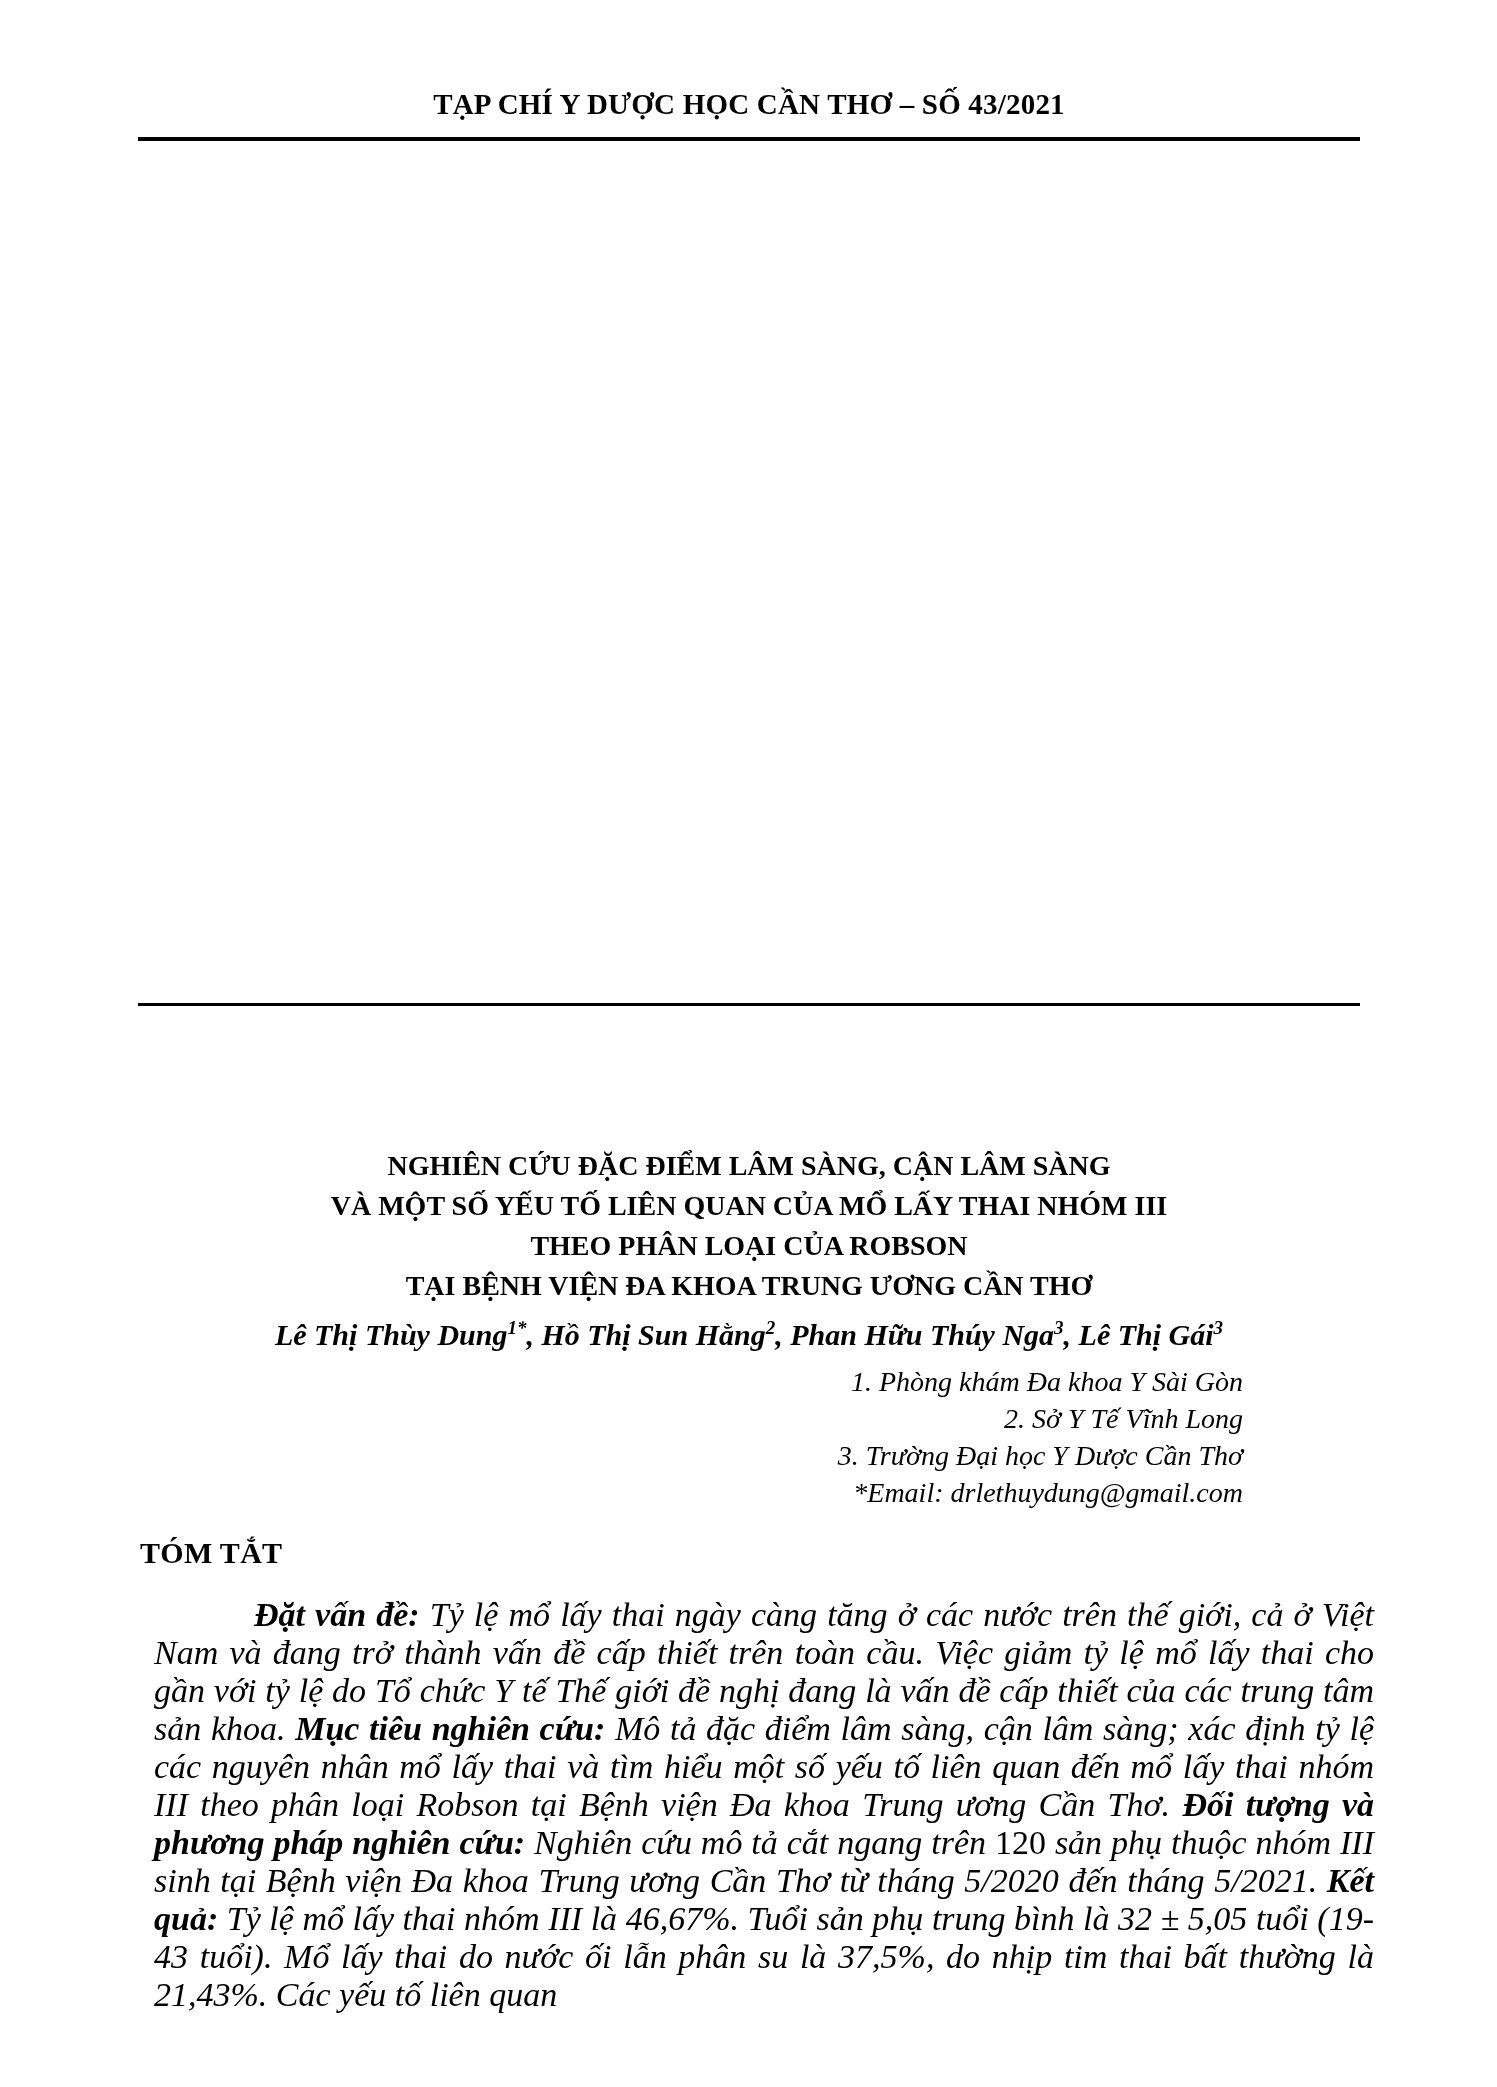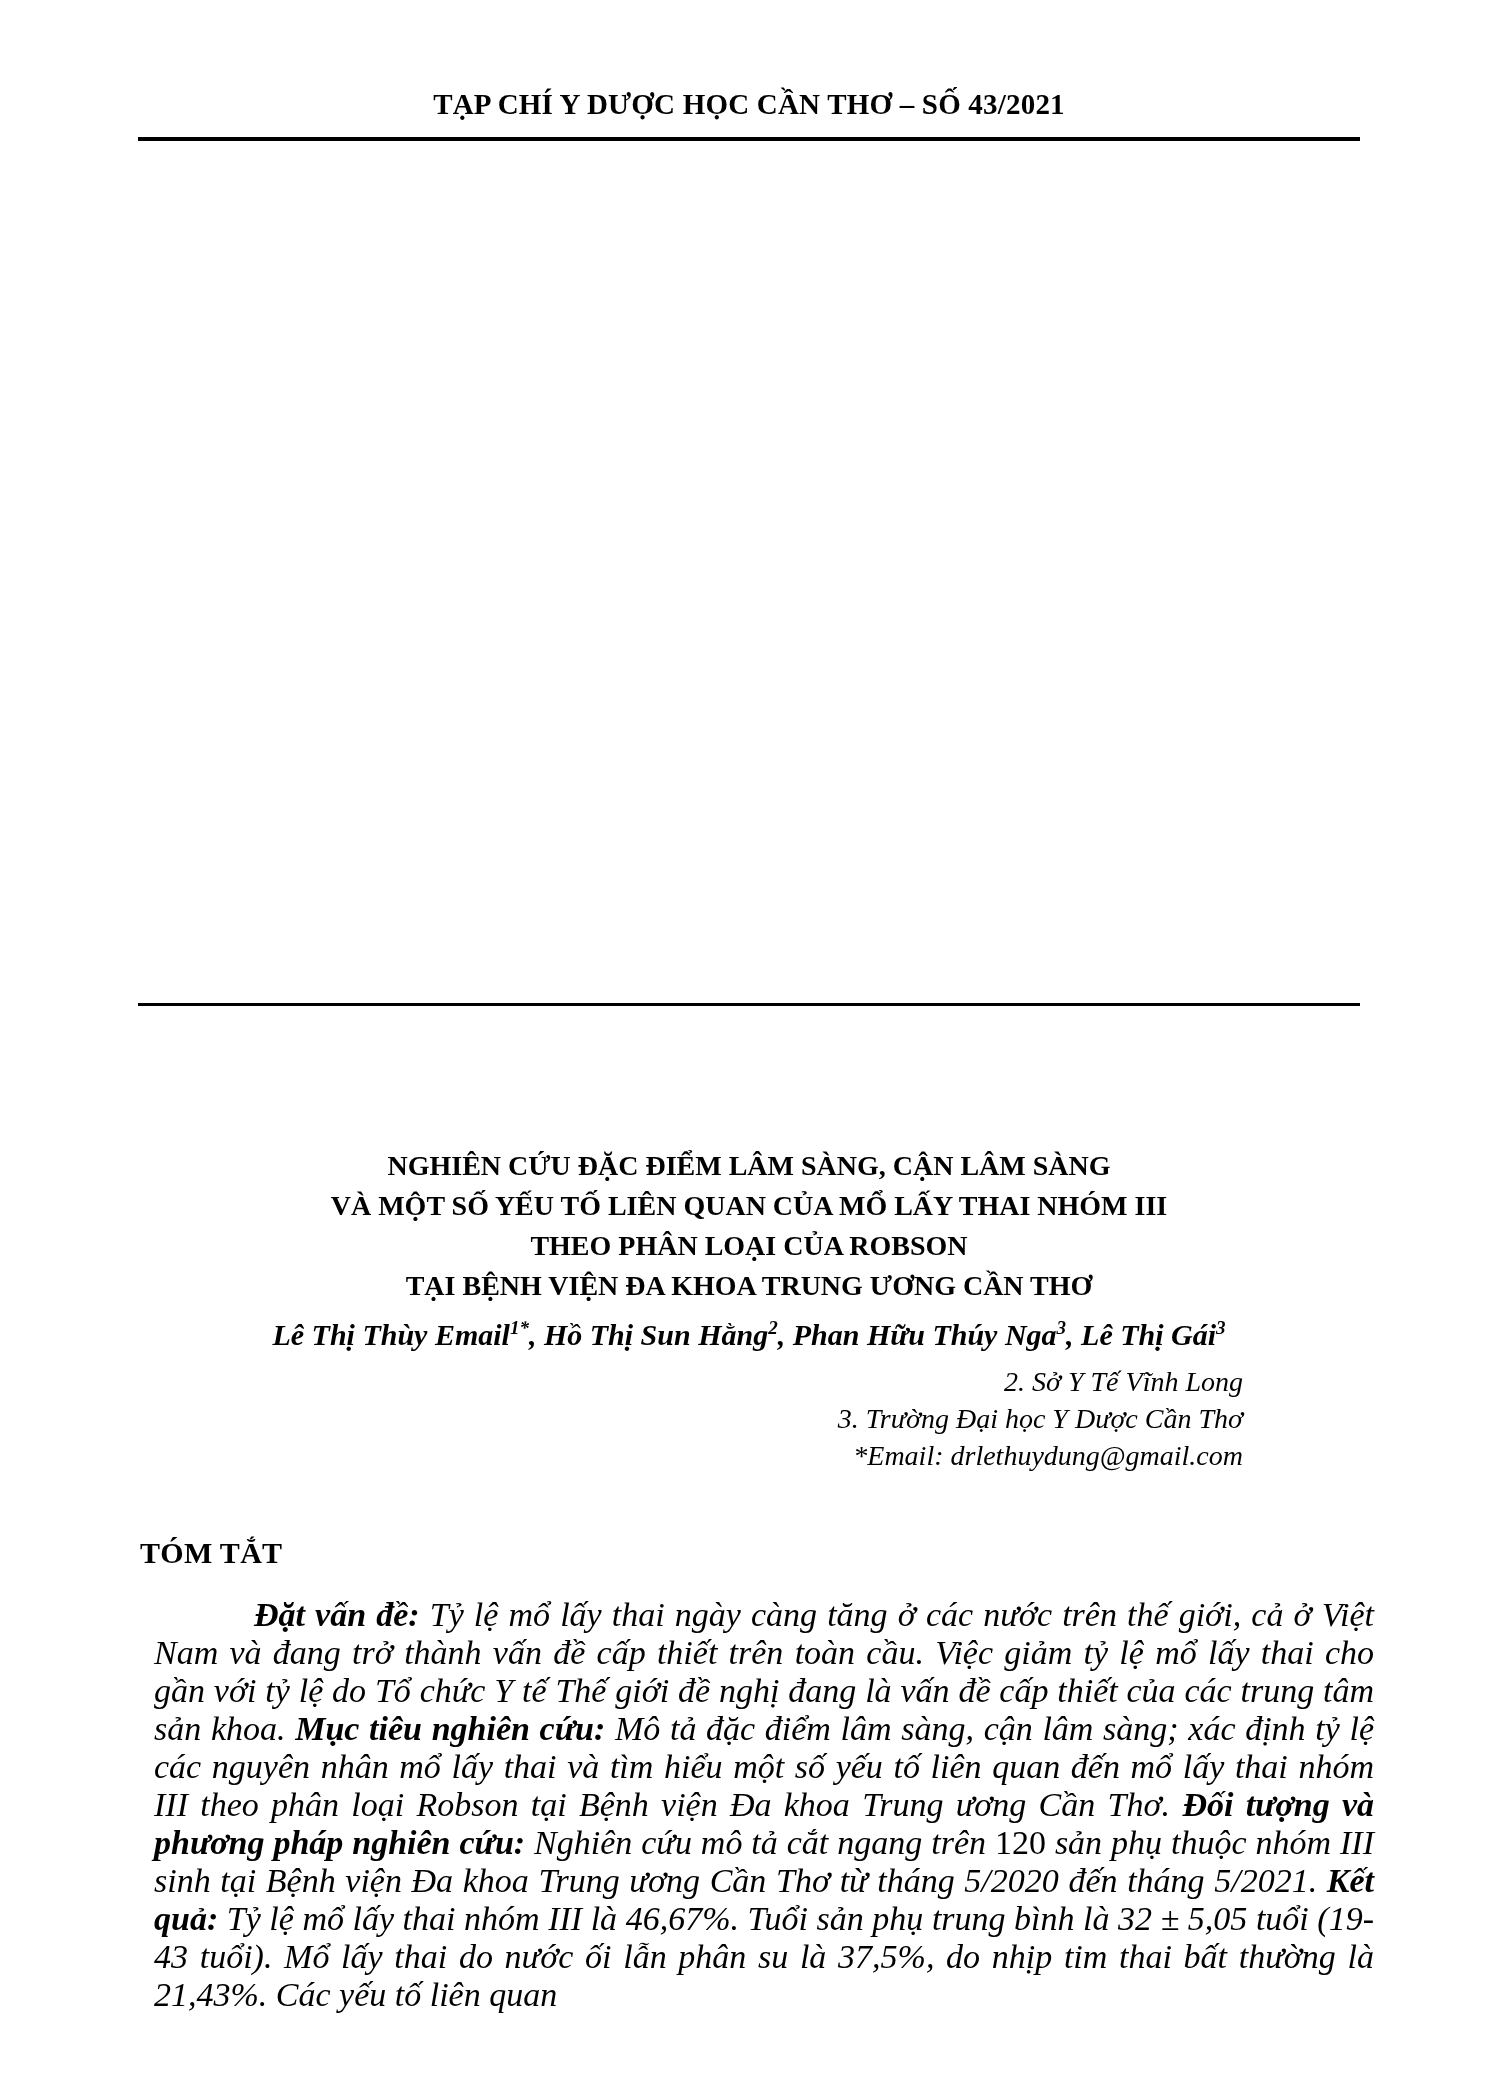--- a/index.html
+++ b/index.html
@@ -87,23 +87,24 @@
 
   <div class="rule rule-mid"></div>
 
   <div class="article-title">
     <div>NGHIÊN CỨU ĐẶC ĐIỂM LÂM SÀNG, CẬN LÂM SÀNG</div>
     <div>VÀ MỘT SỐ YẾU TỐ LIÊN QUAN CỦA MỔ LẤY THAI NHÓM III</div>
     <div>THEO PHÂN LOẠI CỦA ROBSON</div>
     <div>TẠI BỆNH VIỆN ĐA KHOA TRUNG ƯƠNG CẦN THƠ</div>
   </div>
 
-  <div class="authors"><span>Lê Thị Thùy Email</span><sup>1*</sup><span>, Hồ Thị Sun Hằng</span><sup>2</sup><span>, Phan Hữu Thúy Nga</span><sup>3</sup><span>, Lê Thị Gái</span><sup>3</sup></div>
+  <div class="authors"><span>Lê Thị Thùy Dung</span><sup>1*</sup><span>, Hồ Thị Sun Hằng</span><sup>2</sup><span>, Phan Hữu Thúy Nga</span><sup>3</sup><span>, Lê Thị Gái</span><sup>3</sup></div>
 
   <div class="affiliations">
+    <div>1. Phòng khám Đa khoa Y Sài Gòn</div>
     <div>2. Sở Y Tế Vĩnh Long</div>
     <div>3. Trường Đại học Y Dược Cần Thơ</div>
     <div>*Email: drlethuydung@gmail.com</div>
   </div>
 
   <div class="abstract-heading">TÓM TẮT</div>
 
   <p class="abstract"><span class="b">Đặt vấn đề: </span><span>Tỷ lệ mổ lấy thai ngày càng tăng ở các nước trên thế giới, cả ở Việt Nam và đang trở thành vấn đề cấp thiết trên toàn cầu. Việc giảm tỷ lệ mổ lấy thai cho gần với tỷ lệ do Tổ chức Y tế Thế giới đề nghị đang là vấn đề cấp thiết của các trung tâm sản khoa. </span><span class="b">Mục tiêu nghiên cứu: </span><span>Mô tả đặc điểm lâm sàng, cận lâm sàng; xác định tỷ lệ các nguyên nhân mổ lấy thai và tìm hiểu một số yếu tố liên quan đến mổ lấy thai nhóm III theo phân loại Robson tại Bệnh viện Đa khoa Trung ương Cần Thơ. </span><span class="b">Đối tượng và phương pháp nghiên cứu: </span><span>Nghiên cứu mô tả cắt ngang trên </span><span class="rm">120</span><span> sản phụ thuộc nhóm III sinh tại Bệnh viện Đa khoa Trung ương Cần Thơ từ tháng 5/2020 đến tháng 5/2021. </span><span class="b">Kết quả: </span><span>Tỷ lệ mổ lấy thai nhóm III là 46,67%. Tuổi sản phụ trung bình là 32 ± 5,05 tuổi (19-43 tuổi). Mổ lấy thai do nước ối lẫn phân su là 37,5%, do nhịp tim thai bất thường là 21,43%. Các yếu tố liên quan</span></p>
 
   <div class="page-number">13</div>

